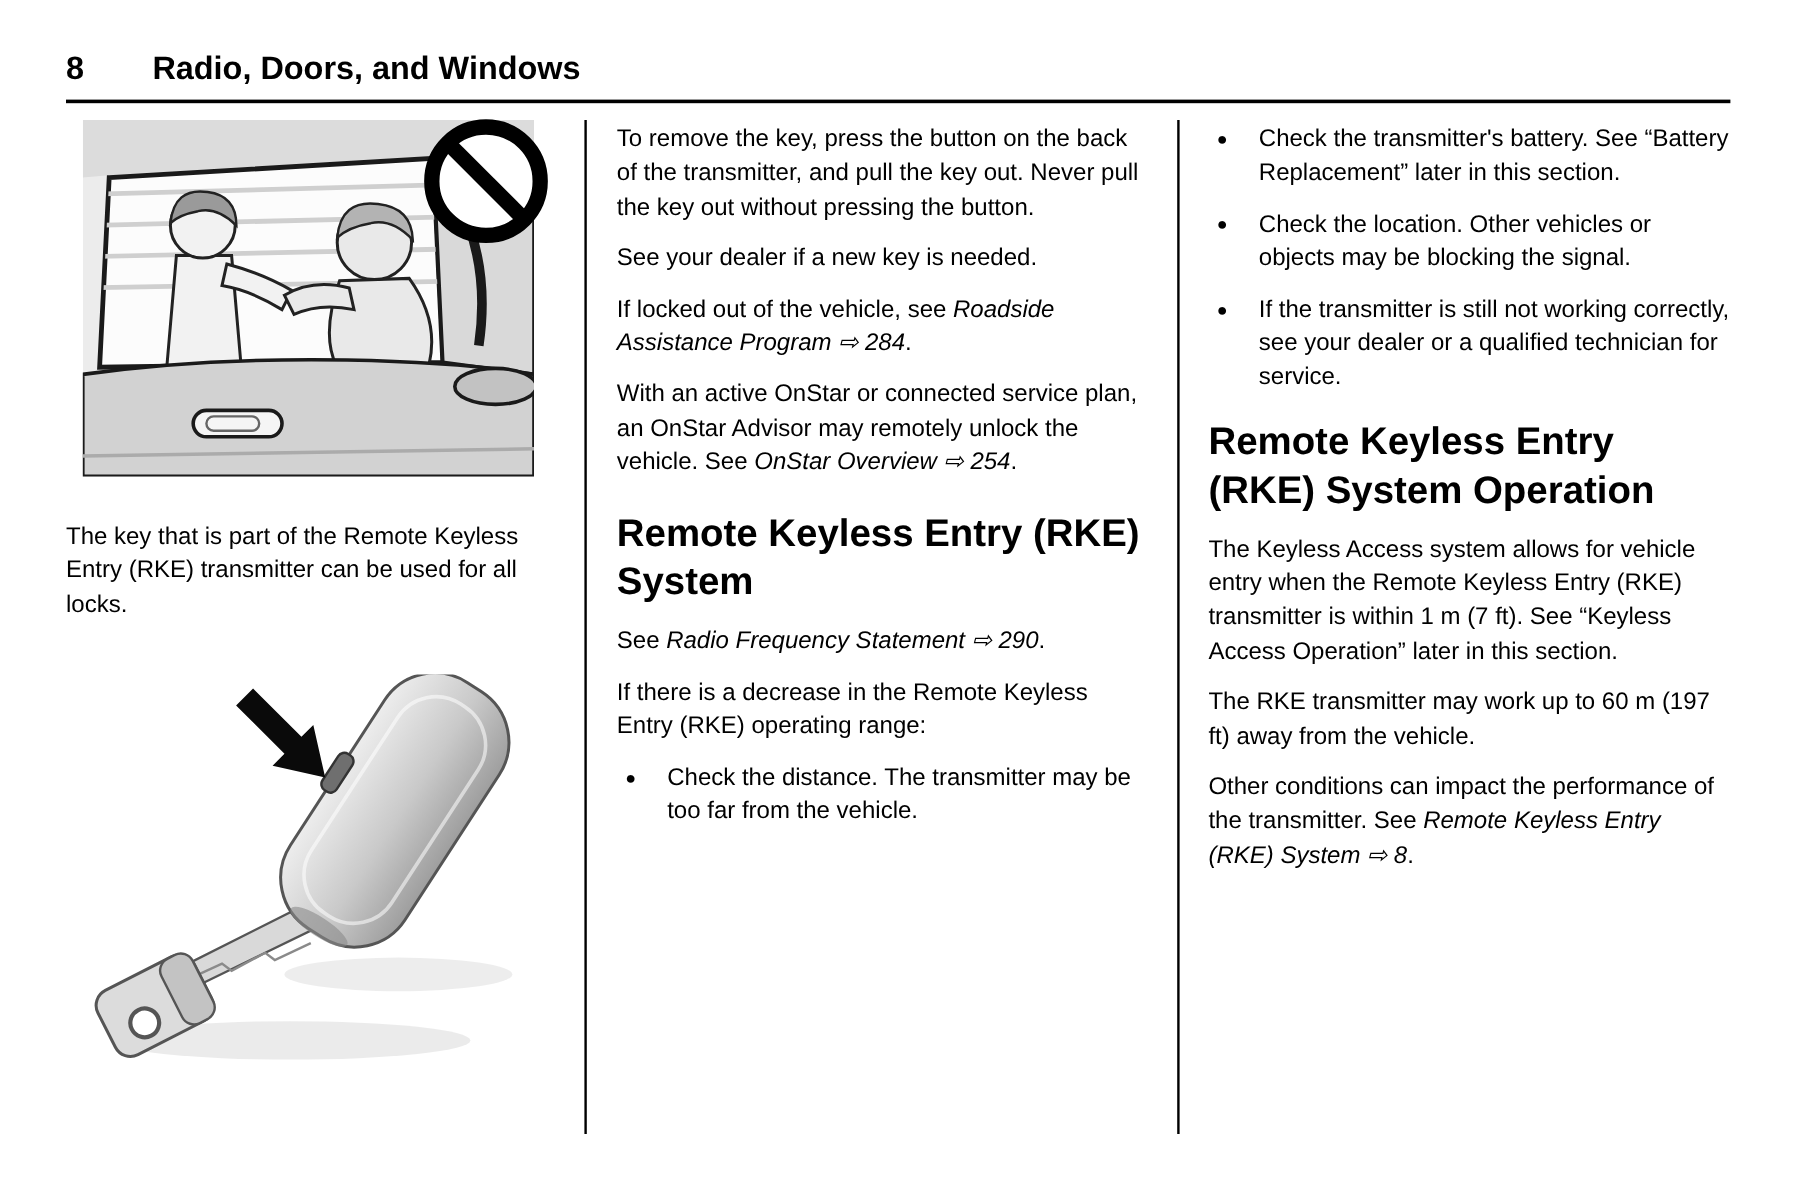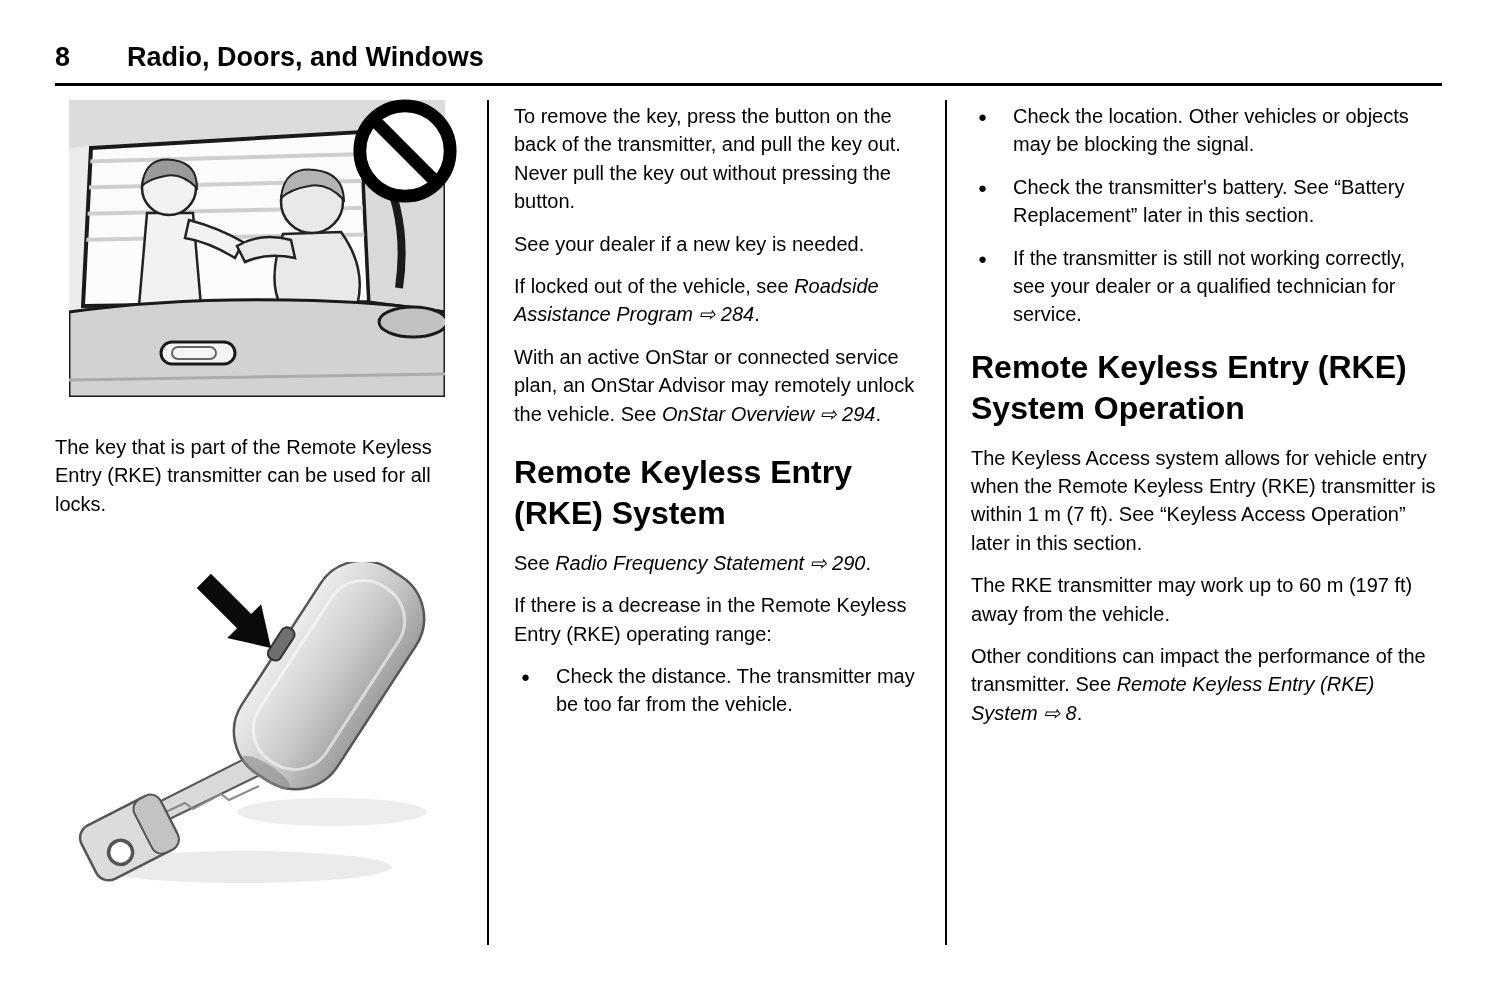--- a/index.html
+++ b/index.html
@@ -16,21 +16,21 @@
     display:flex; align-items:baseline;
     border-bottom:3px solid #000; padding-bottom:10px;
   }
   .page-num { font-size:27px; font-weight:bold; width:72px; }
   .chapter  { font-size:27px; font-weight:bold; }
 
   
   .columns { display:flex; margin-top:14px; min-height:845px; }
   .col { font-size:20px; line-height:1.42; }
   .col1 { width:432px; }
-  .col2 { width:458px; border-left:2px solid #000; padding:2px 30px 0 25px; }
+  .col2 { width:494px; border-left:2px solid #000; padding:2px 30px 0 25px; }
   .col3 { flex:1; border-left:2px solid #000; padding:2px 0 0 24px; }
 
   p.para { margin-bottom:14px; }
   h2.section-heading {
     font-size:32px; line-height:1.28; font-weight:bold;
     margin:24px 0 15px 0;
   }
   .col3 h2.section-heading { margin-top:18px; }
   em.xref { font-style:italic; }
 
@@ -156,36 +156,36 @@
           <path d="M-95,-10 L-38,-10 L-38,-24 L0,0 L-38,24 L-38,10 L-95,10 Z" transform="translate(194,86) rotate(45)" fill="#0a0a0a"></path>
         </svg>
       </div>
 
     </div>
 
     <div class="col col2">
       <p class="para">To remove the key, press the button on the back of the transmitter, and pull the key out. Never pull the key out without pressing the button.</p>
       <p class="para">See your dealer if a new key is needed.</p>
       <p class="para"><span>If locked out of the vehicle, see </span><em class="xref">Roadside Assistance Program ⇨ 284</em><span>.</span></p>
-      <p class="para"><span>With an active OnStar or connected service plan, an OnStar Advisor may remotely unlock the vehicle. See </span><em class="xref">OnStar Overview ⇨ 294</em><span>.</span></p>
+      <p class="para"><span>With an active OnStar or connected service plan, an OnStar Advisor may remotely unlock the vehicle. See </span><em class="xref">OnStar Overview ⇨ 254</em><span>.</span></p>
 
       <h2 class="section-heading">Remote Keyless Entry (RKE) System</h2>
 
       <p class="para"><span>See </span><em class="xref">Radio Frequency Statement ⇨ 290</em><span>.</span></p>
       <p class="para">If there is a decrease in the Remote Keyless Entry (RKE) operating range:</p>
 
       <ul class="bullets">
         <li>Check the distance. The transmitter may be too far from the vehicle.</li>
       </ul>
     </div>
 
     <div class="col col3">
       <ul class="bullets">
+        <li>Check the transmitter's battery. See “Battery Replacement” later in this section.</li>
         <li>Check the location. Other vehicles or objects may be blocking the signal.</li>
-        <li>Check the transmitter's battery. See “Battery Replacement” later in this section.</li>
         <li>If the transmitter is still not working correctly, see your dealer or a qualified technician for service.</li>
       </ul>
 
       <h2 class="section-heading">Remote Keyless Entry (RKE) System Operation</h2>
 
       <p class="para">The Keyless Access system allows for vehicle entry when the Remote Keyless Entry (RKE) transmitter is within 1 m (7 ft). See “Keyless Access Operation” later in this section.</p>
       <p class="para">The RKE transmitter may work up to 60 m (197 ft) away from the vehicle.</p>
       <p class="para"><span>Other conditions can impact the performance of the transmitter. See </span><em class="xref">Remote Keyless Entry (RKE) System ⇨ 8</em><span>.</span></p>
     </div>
 

